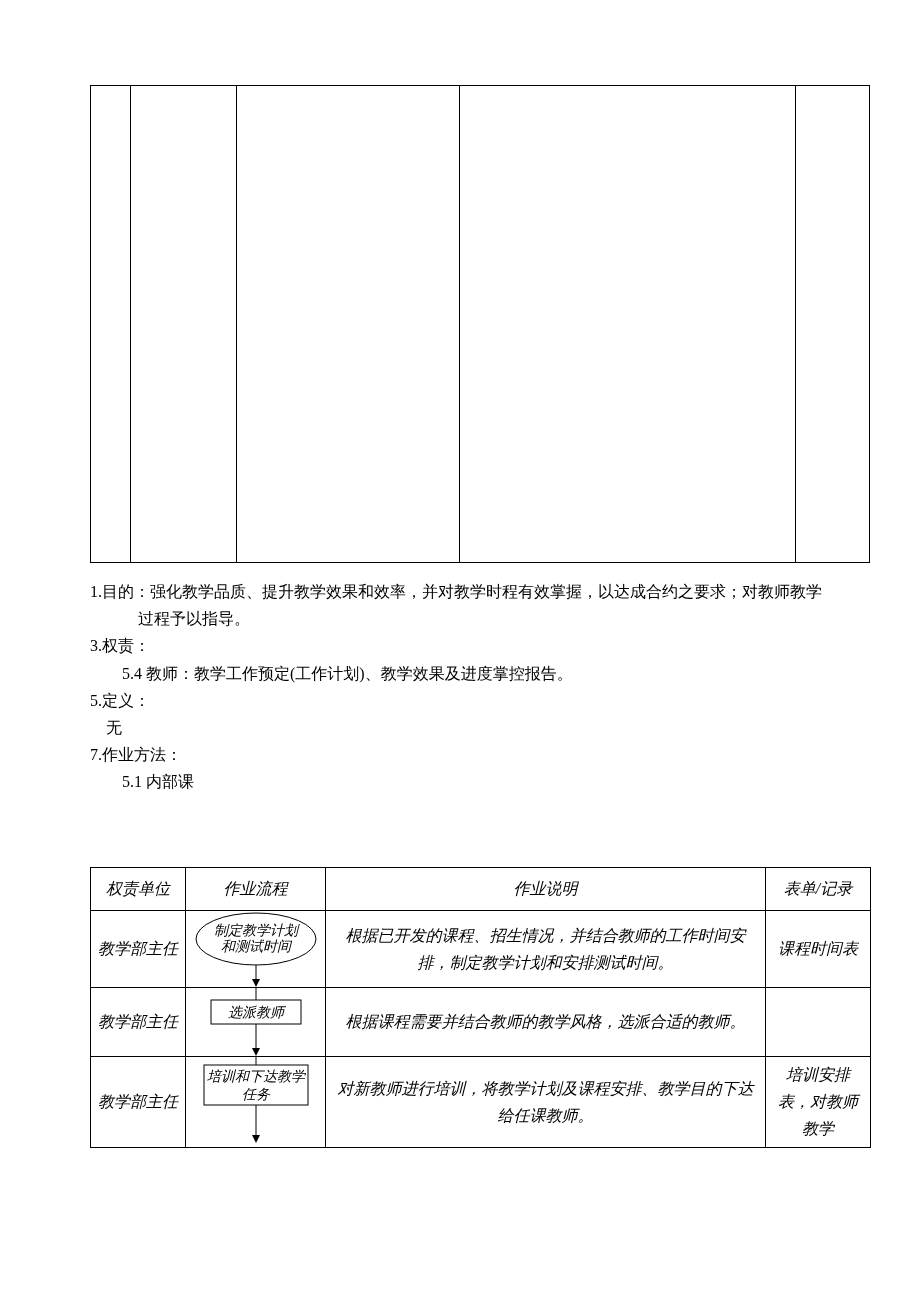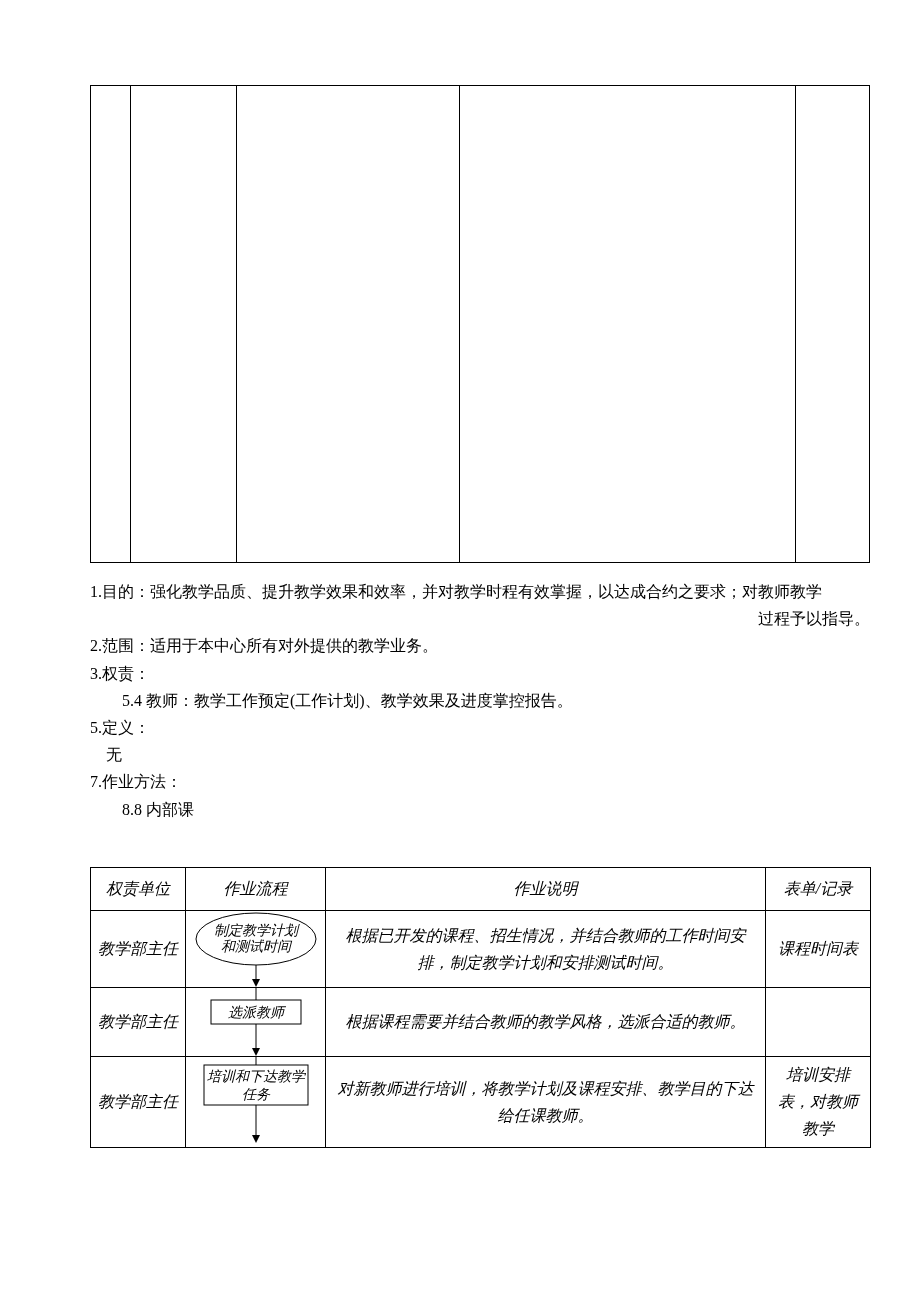--- a/index.html
+++ b/index.html
@@ -38,21 +38,21 @@
 
   
   .body-text {
     position: absolute;
     left: 90px;
     top: 578px;
     width: 780px;
   }
   .line { white-space: pre-wrap; }
   .indent1 { padding-left: 0; }
-  .indent2 { padding-left: 48px; text-align: right; }
+  .indent2 { padding-left: 48px; }
   .indent3 { padding-left: 32px; }
   .indent4 { padding-left: 16px; }
 
   
   .flow-table {
     position: absolute;
     left: 90px;
     top: 867px;
     width: 780px;
     border-collapse: collapse;
@@ -92,27 +92,26 @@
       <td class="top-c3"></td>
       <td class="top-c4"></td>
       <td class="top-c5"></td>
     </tr>
   </tbody>
     </table>
 
   <div class="body-text">
     <div class="line indent1">1.目的：强化教学品质、提升教学效果和效率，并对教学时程有效掌握，以达成合约之要求；对教师教学</div>
     <div class="line indent2">过程予以指导。</div>
-    <div class="line indent1">2.范围：适用于本中心所有对外提供的教学业务。</div>
     <div class="line indent1">3.权责：</div>
     <div class="line indent3">5.4 教师：教学工作预定(工作计划)、教学效果及进度掌控报告。</div>
     <div class="line indent1">5.定义：</div>
     <div class="line indent4">无</div>
     <div class="line indent1">7.作业方法：</div>
-    <div class="line indent3">8.8 内部课</div>
+    <div class="line indent3">5.1 内部课</div>
   </div>
 
   <table class="flow-table">
     <colgroup>
       <col class="col-a">
         <col class="col-b">
         <col class="col-c">
         <col class="col-d">
     </colgroup>
     <tbody>

